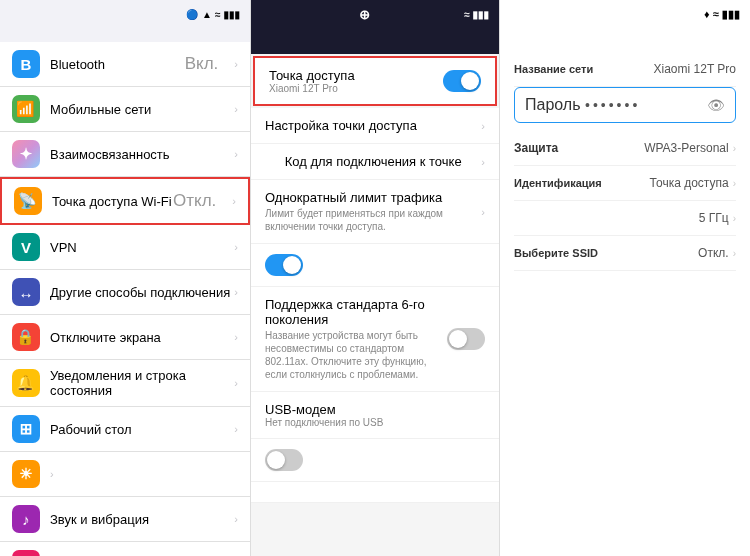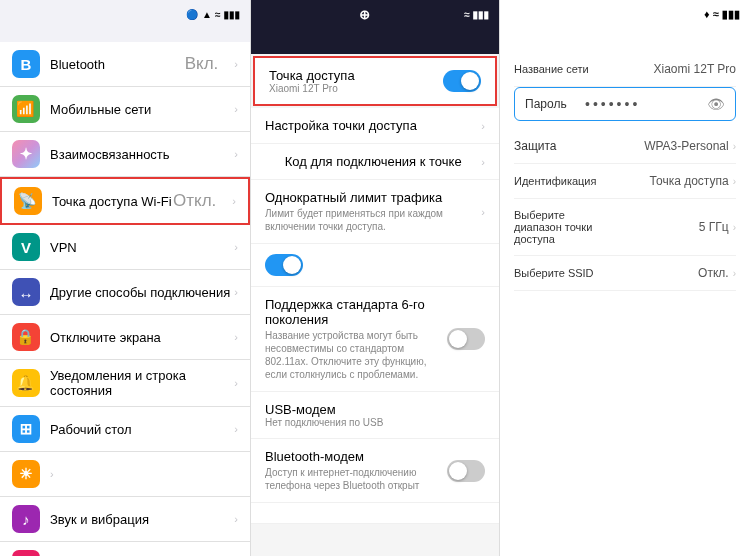--- a/index.html
+++ b/index.html
@@ -251,21 +251,21 @@
     .config-row {
       border-bottom: 1px solid #f0f0f0;
       padding: 10px 0;
       display: flex;
       align-items: center;
       justify-content: space-between;
     }
     .config-row .c-label {
       font-size: 12px;
       color: #333;
-      font-weight: 400;
+      font-weight: 700;
       flex: 0 0 80px;
     }
     .config-row .c-value {
       font-size: 12px;
       color: #555;
       flex: 1;
       text-align: right;
     }
     .config-row .c-chevron {
       font-size: 10px;
@@ -273,21 +273,21 @@
       margin-left: 4px;
     }
     .password-row {
       border: 1.5px solid #2196f3;
       border-radius: 6px;
       padding: 8px 10px;
       display: flex;
       align-items: center;
       margin-bottom: 8px;
     }
-    .password-row .c-label { font-size: 12px; color: #333; flex: 0 0 60px; }
+    .password-row .c-label { font-size: 16px; color: #333; flex: 0 0 60px; }
     .password-dots { flex: 1; font-size: 14px; color: #555; letter-spacing: 3px; }
     .eye-icon { font-size: 14px; color: #888; cursor: pointer; }
 
     
     ::-webkit-scrollbar { width: 0; height: 0; }
   </style>
 </head>
 <body>
 
 <div class="panel-settings">
@@ -428,24 +428,20 @@
         </div>
         <div class="toggle-switch off"></div>
       </div>
       <div class="hotspot-item">
         <div style="flex:1;">
     <div class="h-label">USB-модем</div>
           <div class="h-sublabel">Нет подключения по USB</div>
         </div>
       </div>
       <div class="hotspot-item">
-        <div style="flex:1;">
-    <div class="h-label">Bluetooth-модем</div>
-          <div class="h-desc">Доступ к интернет-подключению телефона через Bluetooth открыт</div>
-        </div>
         <div class="toggle-switch off"></div>
       </div>
       <div class="hotspot-item"></div>
     </div>
 </div>
 
 <div class="panel-config">
   <div class="config-status-bar">
     <span></span>
     <span>♦ ≈ ▮▮▮</span>
@@ -470,21 +466,20 @@
       <span class="c-label" style="flex: 0 0 80px;">Защита</span>
       <span class="c-value">WPA3-Personal</span>
       <span class="c-chevron">›</span>
     </div>
       <div class="config-row">
       <span class="c-label" style="flex: 0 0 90px; font-size:11px;">Идентификация</span>
       <span class="c-value">Точка доступа</span>
       <span class="c-chevron">›</span>
     </div>
       <div class="config-row">
-      <span class="c-label" style="flex: 0 0 90px; font-size:11px;">Выберите диапазон точки доступа</span>
       <span class="c-value">5 ГГц</span>
       <span class="c-chevron">›</span>
     </div>
       <div class="config-row">
       <span class="c-label" style="flex: 0 0 90px; font-size:11px;">Выберите SSID</span>
       <span class="c-value">Откл.</span>
       <span class="c-chevron">›</span>
     </div>
     </div>
 </div>

